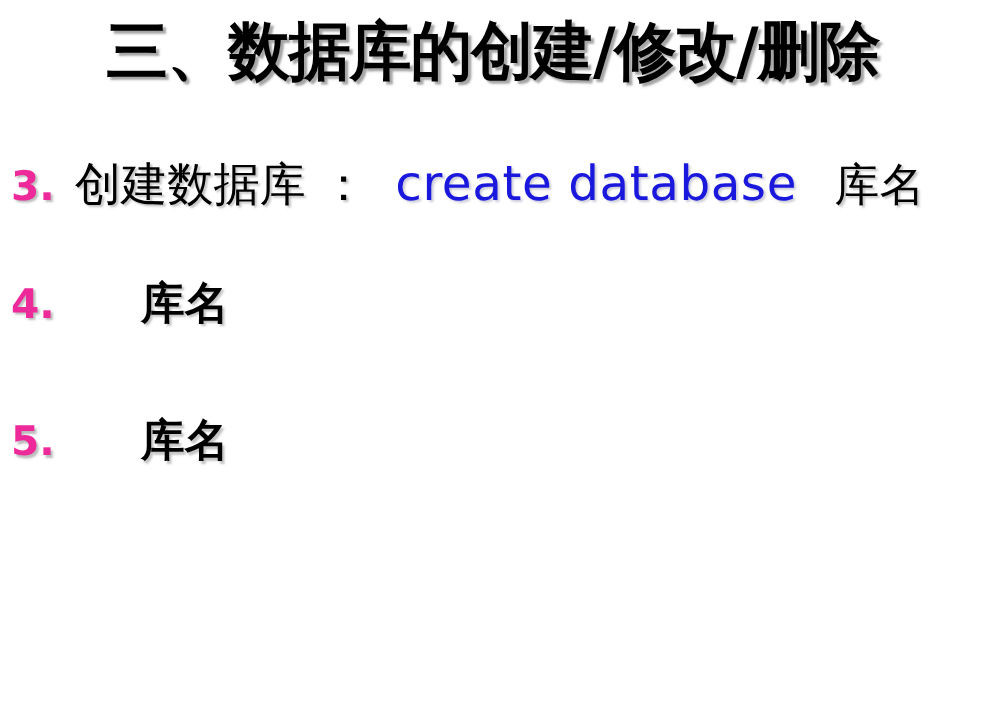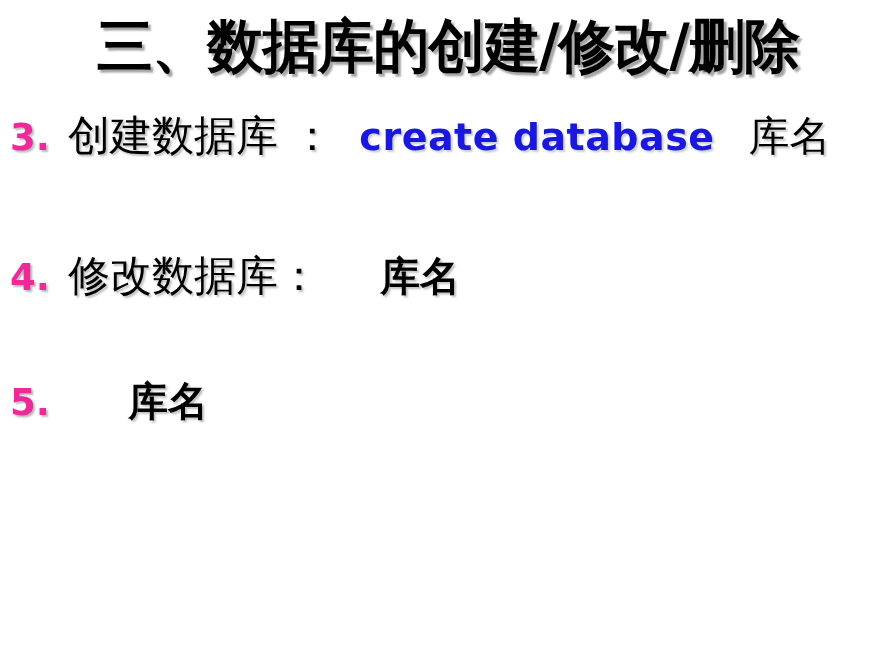--- a/index.html
+++ b/index.html
@@ -78,27 +78,28 @@
 
   .cn-label {
     color: #000000;
     font-family: "DejaVu Sans", "Liberation Sans", sans-serif;
     font-weight: 400;
     font-size: 42px;
     line-height: 56px;
     letter-spacing: 0px;
     text-shadow: 2px 2px 2px rgba(120,120,120,0.45);
     display: inline-block;
+    margin-top: 32px;
   }
 
   .sql-kw {
     color: #1a18dd;
     font-family: "DejaVu Sans", "Liberation Sans", sans-serif;
-    font-weight: 700;
-    font-size: 38px;
+    font-weight: 400;
+    font-size: 44px;
     line-height: 56px;
     letter-spacing: 0.5px;
     text-shadow: 2px 2px 2px rgba(130,130,160,0.40);
     display: inline-block;
   }
 
   .cn-arg {
     color: #000000;
     font-family: "DejaVu Sans", "Liberation Sans", sans-serif;
     font-weight: 400;
@@ -134,21 +135,20 @@
       <span class="cn-label">创建数据库 ：</span>
       <span class="gap-md"></span>
       <span class="sql-kw">create  database</span>
       <span class="gap-lg"></span>
       <span class="cn-arg">库名</span>
     </div>
 
     <div class="bullet-row row-2">
       <span class="bullet-num">4.</span>
       <span class="gap-sm"></span>
-      <span class="cn-label">修改数据库：</span>
       <span class="gap-md"></span>
       <span class="gap-lg"></span>
       <span class="cn-arg">库名</span>
     </div>
 
     <div class="bullet-row row-3">
       <span class="bullet-num">5.</span>
       <span class="gap-sm"></span>
       <span class="gap-md"></span>
       <span class="gap-lg"></span>

